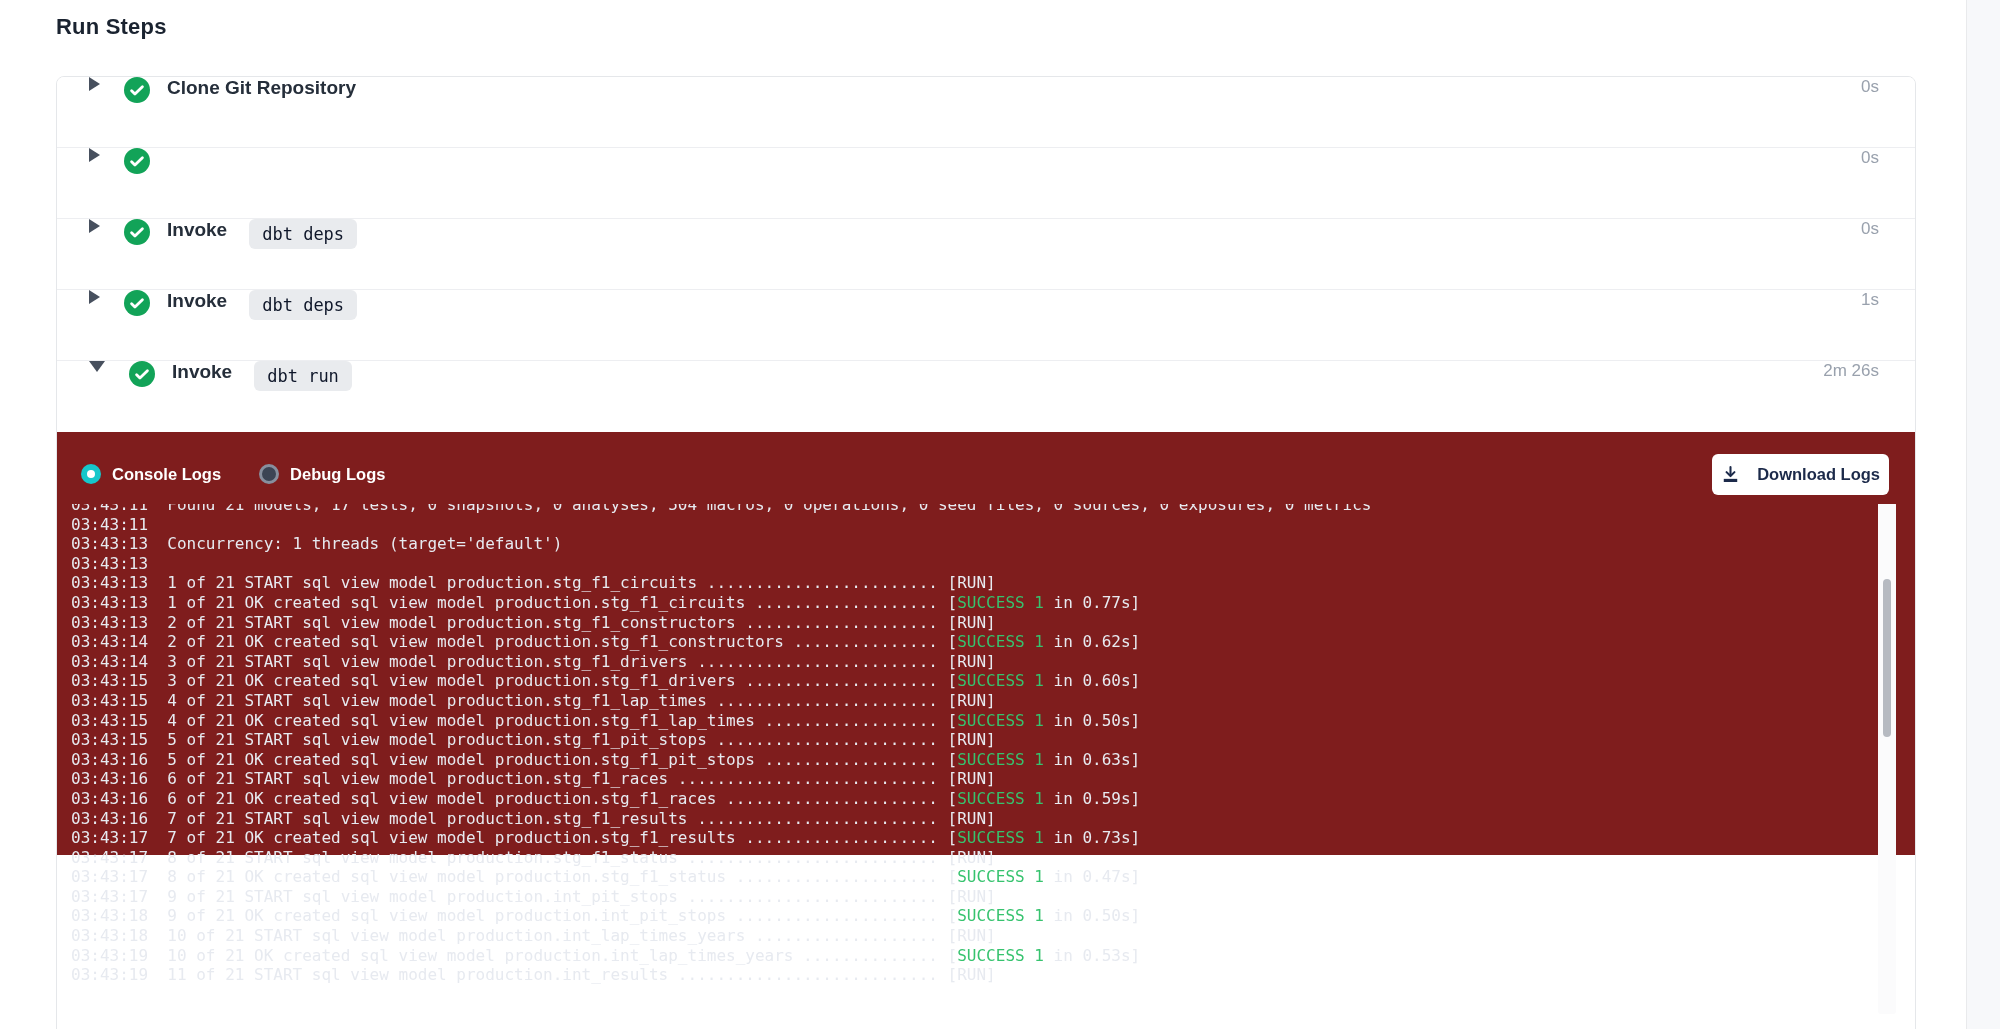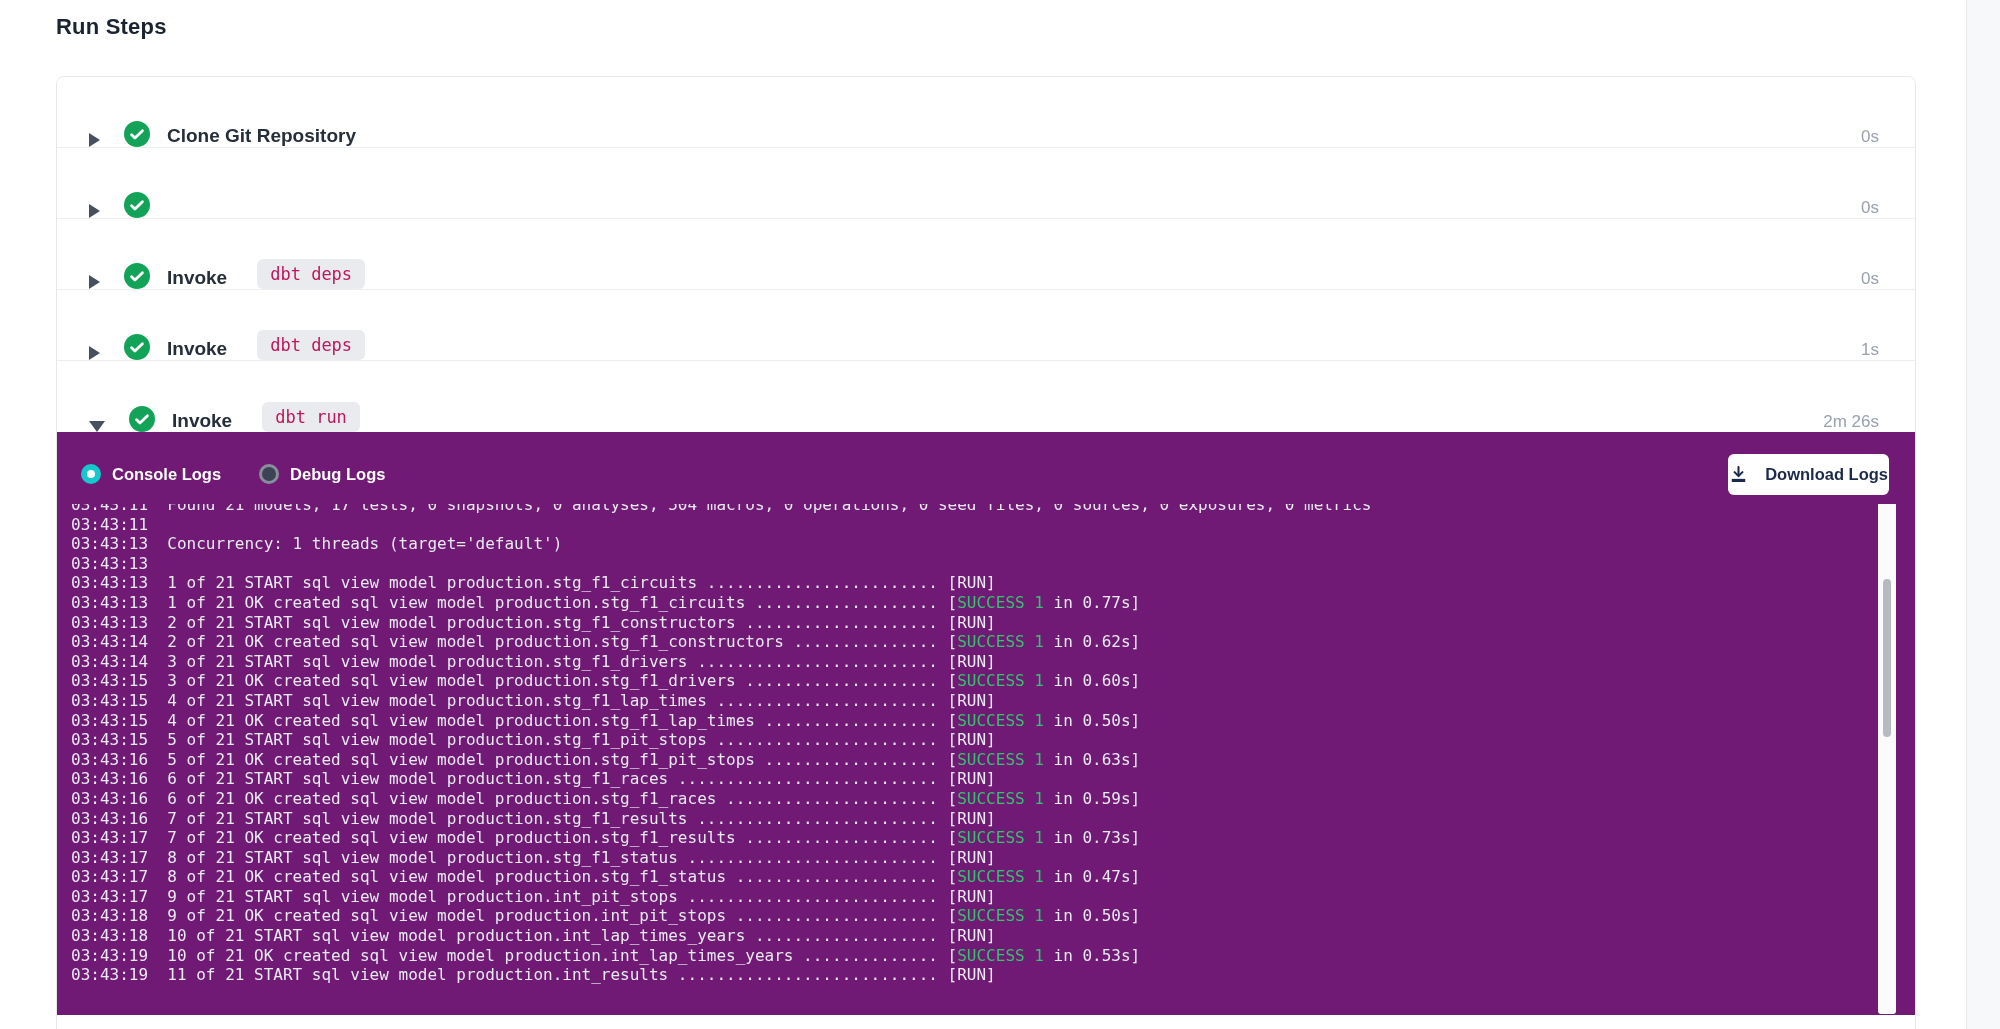--- a/index.html
+++ b/index.html
@@ -9,53 +9,53 @@
   .right-strip { position:fixed; top:0; right:0; width:34px; height:1029px;
                  background:#f7f8fa; border-left:1px solid #e9eaec; }
 
   .page { position:absolute; left:56px; top:14px; width:1860px; }
 
   .page-title { font-size:22px; font-weight:700; color:#1a2330; letter-spacing:.2px; }
 
   .card { margin-top:36px; width:1860px; height:970px; background:#fff;
           border:1px solid #e5e7ea; border-radius:8px; overflow:hidden; }
 
-  .step-row { display:flex; align-items:flex-end; height:71px; padding:0 36px 0 32px;
+  .step-row { display:flex; align-items:flex-start; height:71px; padding:0 36px 0 32px;
               border-bottom:1px solid #edeef1; background:#fff; cursor:pointer; }
   .step-row.expanded { border-bottom:none; }
 
   .chev { display:inline-block; margin-right:24px; }
   .chev.right { width:0; height:0; border-top:7px solid transparent;
                 border-bottom:7px solid transparent; border-left:11px solid #47505e; }
   .chev.down  { width:0; height:0; border-left:8px solid transparent;
                 border-right:8px solid transparent; border-top:11px solid #47505e; }
 
   .check { display:inline-flex; margin-right:17px; }
 
   .step-label { font-size:19px; font-weight:700; color:#252e3a; }
 
-  .badge { font-family:"DejaVu Sans Mono", monospace; font-size:17px; color:#be185d;
-           background:#e9ebee; border-radius:6px; padding:5px 13px; margin-left:30px; }
+  .badge { font-family:"DejaVu Sans Mono", monospace; font-size:17px; color:#0f172a;
+           background:#e9ebee; border-radius:6px; padding:5px 13px; margin-left:22px; }
 
   .duration { margin-left:auto; font-size:17px; color:#99a1ad; }
 
   
-  .log-panel { background:#701a75; height:583px; position:relative; }
+  .log-panel { background:#7f1d1d; height:423px; position:relative; }
   .log-header { display:flex; align-items:center; padding:24px 26px 12px 24px; height:72px; }
   .radio-opt { display:flex; align-items:center; margin-right:38px; cursor:pointer; }
   .radio-circle { width:20px; height:20px; border-radius:50%; margin-right:11px; position:relative; }
   .radio-circle.selected { background:#16c7cb; }
   .radio-circle.selected::after { content:""; position:absolute; left:6px; top:6px;
                                   width:8px; height:8px; border-radius:50%; background:#ffffff; }
   .radio-circle.unselected { background:#3c4454; border:3px solid #878f9e; }
   .radio-label { color:#ffffff; font-size:16.5px; font-weight:700; }
 
   .download-btn { margin-left:auto; display:flex; align-items:center; gap:17px;
                   background:#ffffff; color:#1c2a4a; border:none; border-radius:6px;
-                  padding:11px 1px; font-size:16.5px; font-weight:700;
+                  padding:11px 9px; font-size:16.5px; font-weight:700;
                   font-family:"Liberation Sans", sans-serif; cursor:pointer; }
 
   .log-viewport { position:relative; height:511px; overflow:hidden; padding-left:14px; }
   .log-lines { margin-top:-9px; font-family:"DejaVu Sans Mono", monospace;
                font-size:16px; line-height:19.6px; color:#e7eaf0; white-space:pre; }
   .log-line .grn { color:#36c36e; }
 
   .log-scrollbar { position:absolute; right:19px; top:-2px; width:18px; height:512px;
                    background:#fbfbfc; border-radius:3px; }
   .log-scrollbar .thumb { position:absolute; left:5px; top:77px; width:8px; height:158px;

